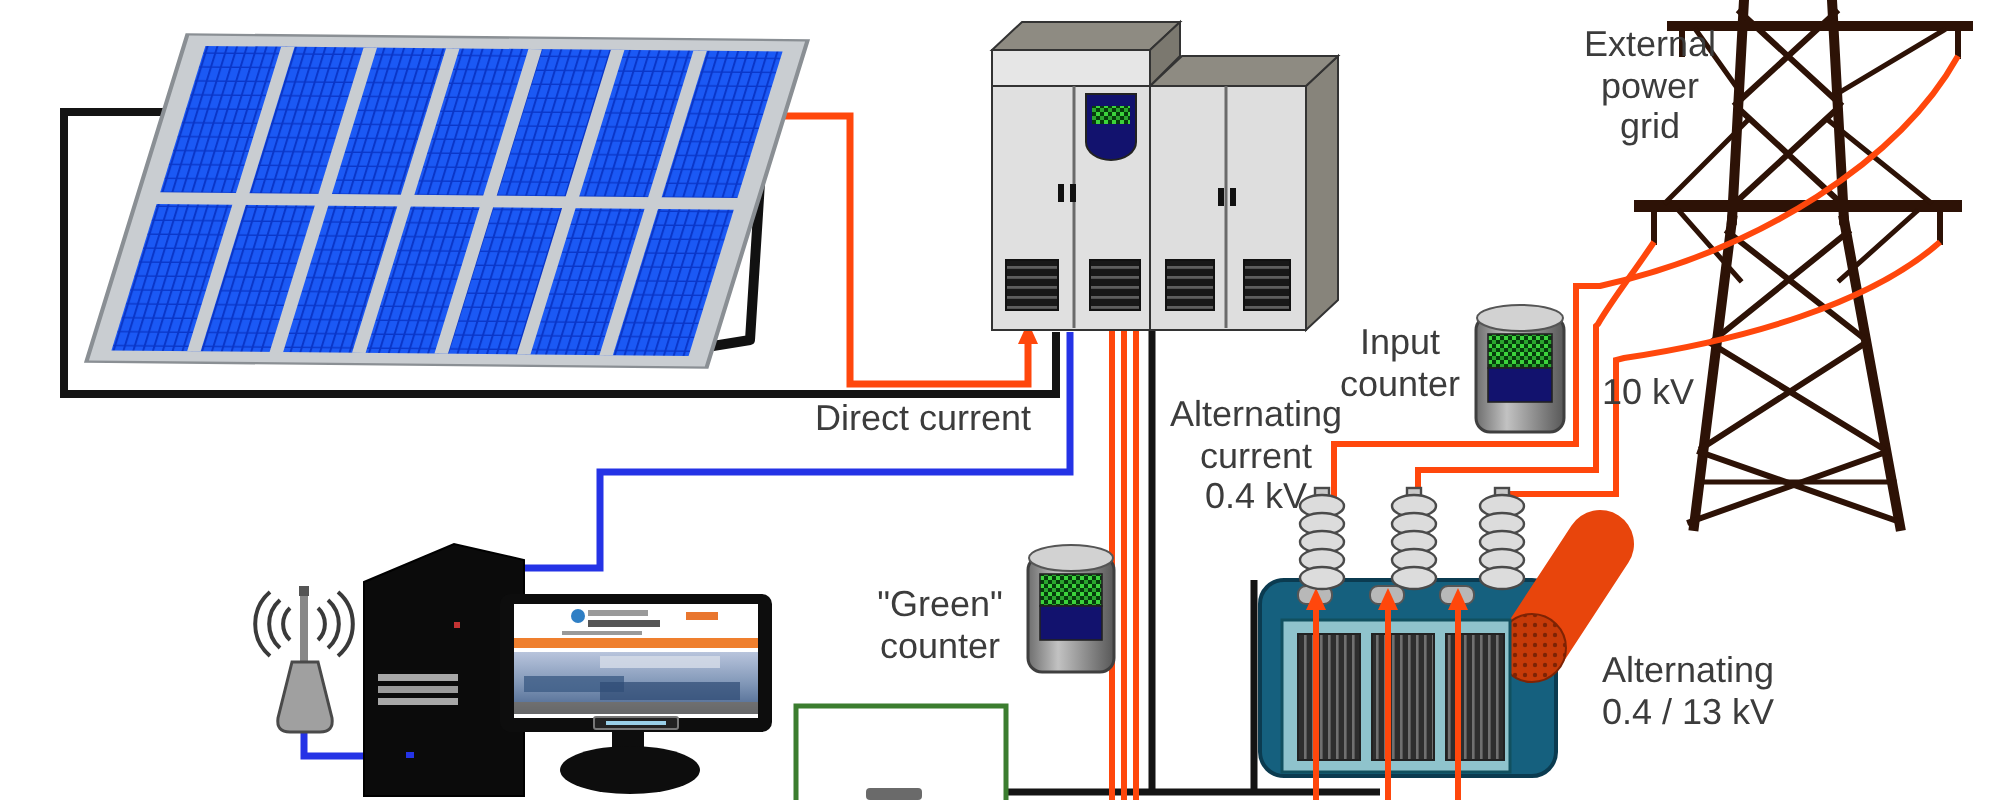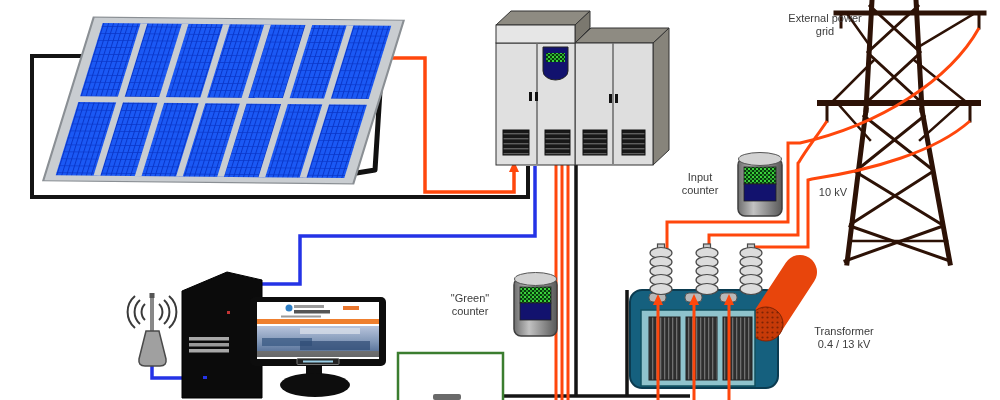--- a/index.html
+++ b/index.html
@@ -1,19 +1,19 @@
 <!DOCTYPE html>
 <html style="--c-wire_power: #ff470c; --c-wire_dc: #141414; --c-wire_data: #2433e6; --c-wire_green: #3b7d2f; --c-panel_cell: #1b59f5; --c-panel_grid: #0a36c8; --c-panel_frame: #c9cdd1; --c-tower: #2d1206; --c-transformer_body: #15607e; --c-transformer_panel: #8fc3cc; --c-transformer_cylinder: #e8450c; --c-display_green: #3cd33c; --c-display_navy: #12126e; --c-website_band: #ef7f2e;"><head>
 <meta charset="utf-8">
 <style>
   html,body{margin:0;padding:0;background:#fff;}
   #stage{position:relative;width:1000px;height:400px;overflow:hidden;background:#fff;
          font-family:"Liberation Sans",sans-serif;}
   #stage svg{position:absolute;left:0;top:0;}
-  .lbl{position:absolute;color:#3c3c3c;font-size:11px;line-height:1.15;text-align:center;
+  .lbl{position:absolute;color:#3c3c3c;font-size:18px;line-height:1.15;text-align:center;
        white-space:normal;}
   .lbl .ln{display:block;}
   
   .wP{stroke:var(--c-wire_power,#ff470c);fill:none;}
   .wD{stroke:var(--c-wire_dc,#141414);fill:none;}
   .wB{stroke:var(--c-wire_data,#2433e6);fill:none;}
   .wG{stroke:var(--c-wire_green,#3b7d2f);}
   .aP{fill:var(--c-wire_power,#ff470c);stroke:none;}
   .tw{stroke:var(--c-tower,#2d1206);fill:none;stroke-linecap:square;}
 </style>
@@ -234,26 +234,31 @@
       <rect x="257" y="351" width="122" height="6" fill="#7c6a52" opacity="0.6"></rect>
       <rect x="297" y="358.5" width="42" height="6" rx="1" fill="#222" stroke="#777"></rect>
       <rect x="303" y="360.5" width="30" height="2" fill="#9ad0e8"></rect>
       <rect x="306" y="366" width="16" height="9" fill="#0d0d0d"></rect>
       <ellipse cx="315" cy="385" rx="35" ry="12" fill="#0d0d0d"></ellipse>
     </g>
   </g>
 </svg>
 
   <div class="lbl" style="left:787px;top:12px;width:76px;">External power grid</div>
+  <div class="lbl" style="left:404px;top:199px;width:115px;">Direct current</div>
+  <div class="lbl" style="left:558px;top:197px;width:140px;">
+    <span class="ln">Alternating current</span>
+    <span class="ln">0.4 kV</span>
+  </div>
   <div class="lbl" style="left:799px;top:186px;width:48px;text-align:right;">10 kV</div>
-  <div class="lbl" style="left:669px;top:161px;width:62px;margin-top:10px;">
+  <div class="lbl" style="left:669px;top:161px;width:62px;">
     <span class="ln">Input</span>
     <span class="ln">counter</span>
   </div>
   <div class="lbl" style="left:431px;top:292px;width:78px;">
     <span class="ln">"Green"</span>
     <span class="ln">counter</span>
   </div>
   <div class="lbl" style="left:790px;top:325px;width:108px;">
-    <span class="ln">Transformer</span>
+    <span class="ln">Alternating</span>
     <span class="ln">0.4 / 13 kV</span>
   </div>
 </div>
 
 </body></html>

